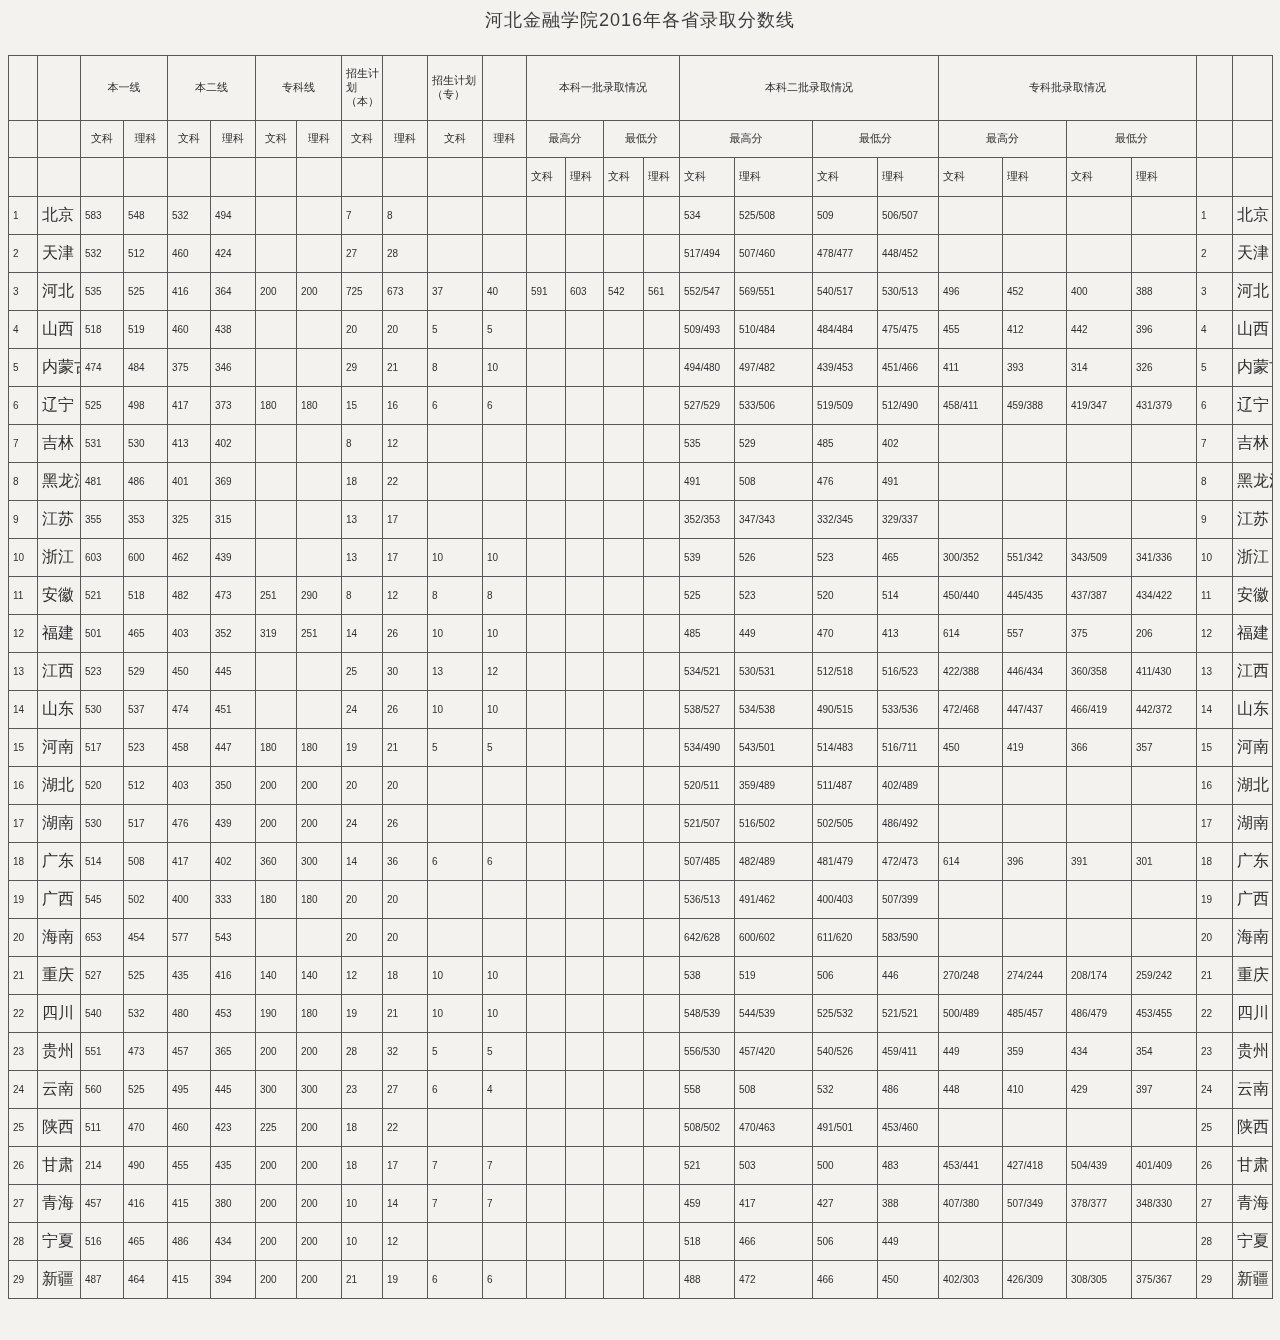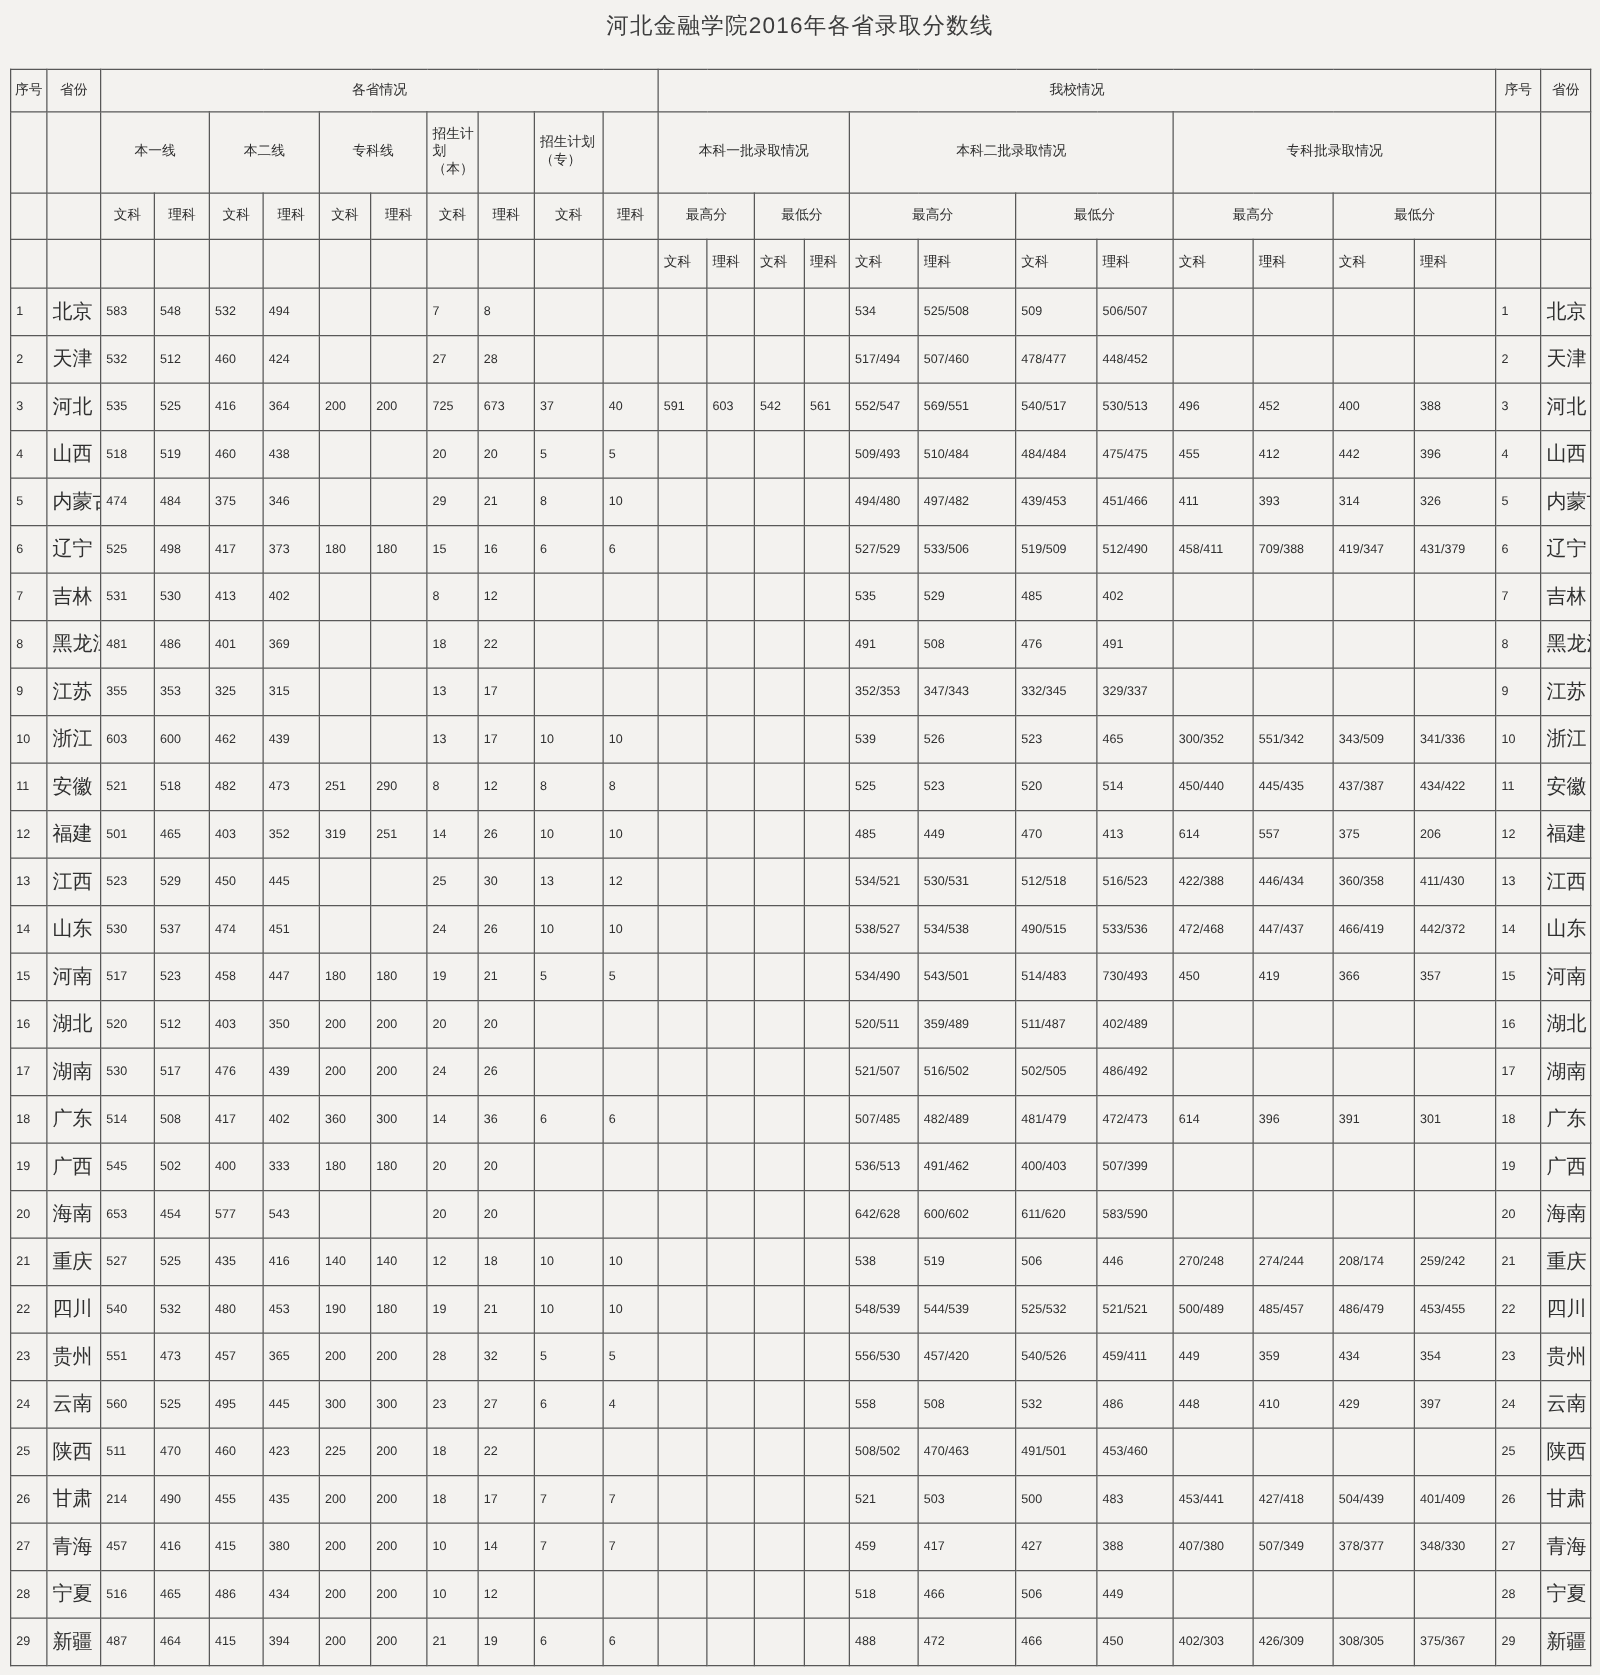--- a/index.html
+++ b/index.html
@@ -68,28 +68,20 @@
     <col style="width:65px">
       <col style="width:61px">
     <col style="width:64px">
       <col style="width:64px">
     <col style="width:65px">
       <col style="width:65px">
     <col style="width:36px">
       <col style="width:40px">
   </colgroup>
   <thead>
-    <tr class="r-a">
-      <th>序号</th>
-      <th>省份</th>
-      <th colspan="10">各省情况</th>
-      <th colspan="12">我校情况</th>
-      <th>序号</th>
-      <th>省份</th>
-    </tr>
     <tr class="r-b">
       <th></th>
       <th></th>
       <th colspan="2">本一线</th>
       <th colspan="2">本二线</th>
       <th colspan="2">专科线</th>
       <th class="plan">招生计划（本）</th>
       <th></th>
       <th class="plan">招生计划（专）</th>
       <th></th>
@@ -306,21 +298,21 @@
         <td class="val">6</td>
         <td class="val"></td>
         <td class="val"></td>
         <td class="val"></td>
         <td class="val"></td>
         <td class="val">527/529</td>
         <td class="val">533/506</td>
         <td class="val">519/509</td>
         <td class="val">512/490</td>
         <td class="val">458/411</td>
-        <td class="val">709/388</td>
+        <td class="val">459/388</td>
         <td class="val">419/347</td>
         <td class="val">431/379</td>
         <td class="seq">6</td>
         <td class="prov">辽宁</td>
       </tr>
       <tr>
         <td class="seq">7</td>
         <td class="prov">吉林</td>
         <td class="val">531</td>
         <td class="val">530</td>
@@ -556,21 +548,21 @@
         <td class="val">21</td>
         <td class="val">5</td>
         <td class="val">5</td>
         <td class="val"></td>
         <td class="val"></td>
         <td class="val"></td>
         <td class="val"></td>
         <td class="val">534/490</td>
         <td class="val">543/501</td>
         <td class="val">514/483</td>
-        <td class="val">730/493</td>
+        <td class="val">516/711</td>
         <td class="val">450</td>
         <td class="val">419</td>
         <td class="val">366</td>
         <td class="val">357</td>
         <td class="seq">15</td>
         <td class="prov">河南</td>
       </tr>
       <tr>
         <td class="seq">16</td>
         <td class="prov">湖北</td>

